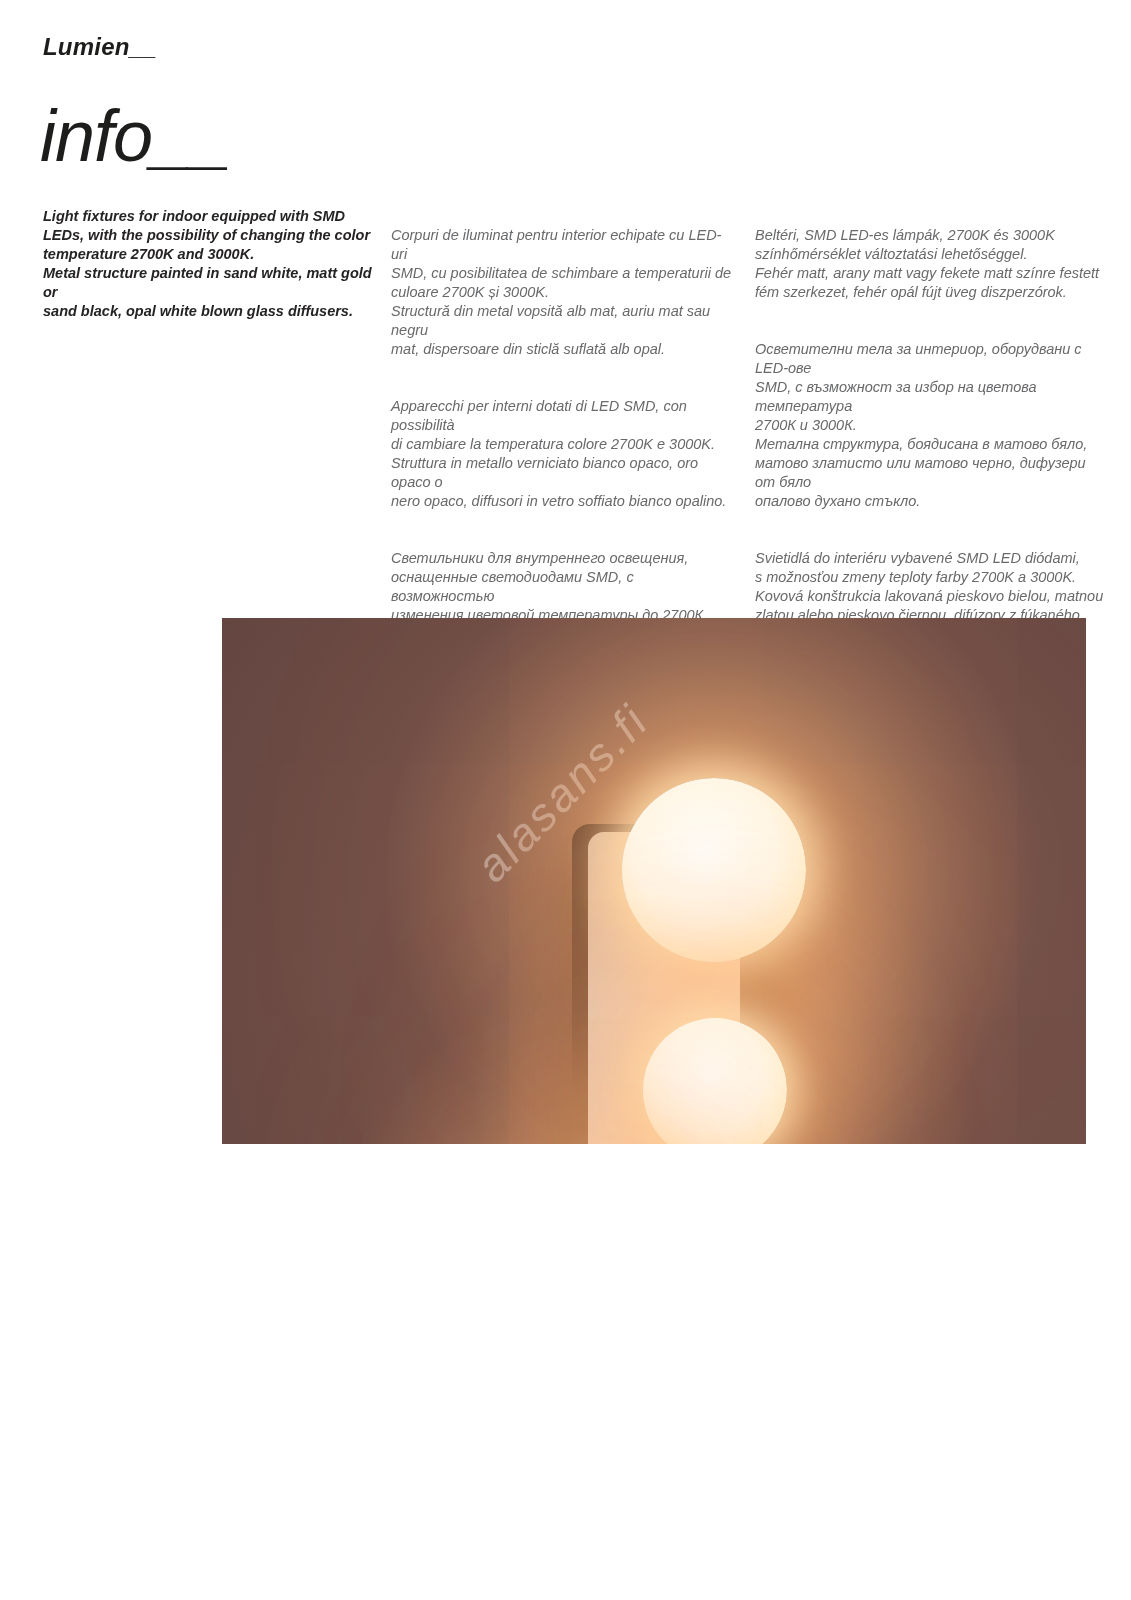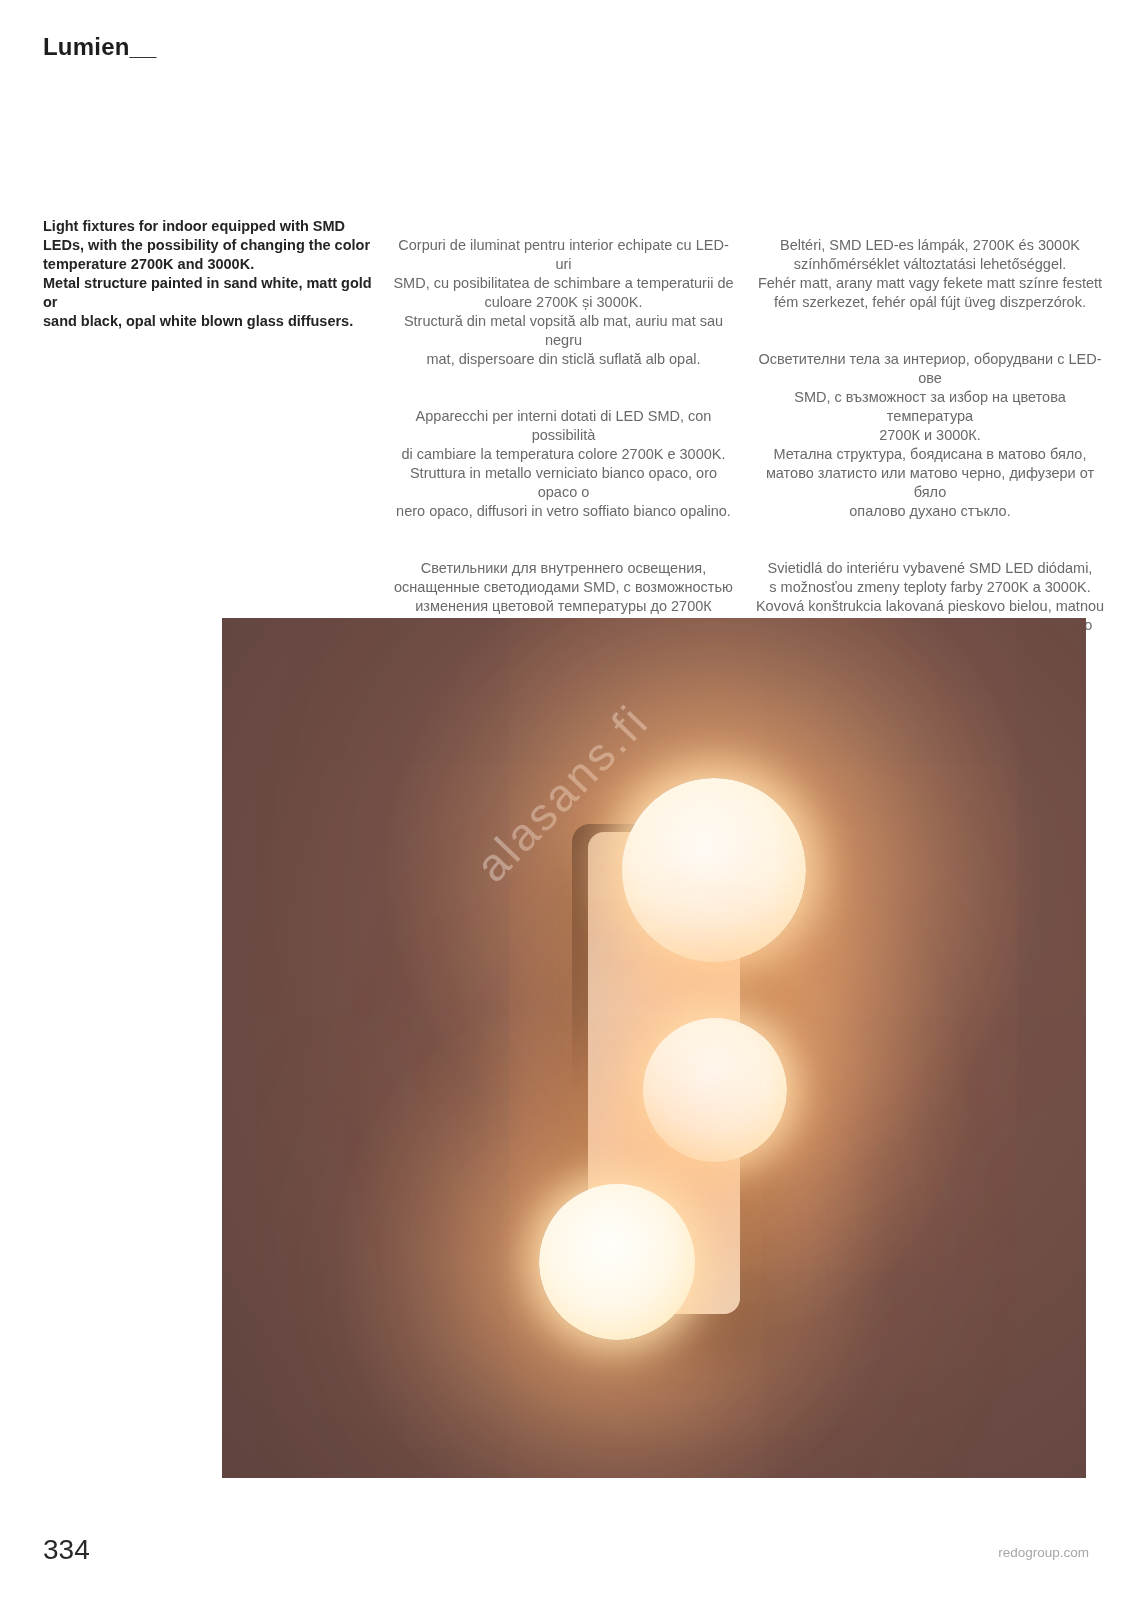--- a/index.html
+++ b/index.html
@@ -2,23 +2,24 @@
 <html><head>
 <meta charset="utf-8">
 <style>
   * { margin: 0; padding: 0; box-sizing: border-box; }
   html, body { background: #ffffff; }
   body { font-family: "Liberation Sans", sans-serif; }
 
   .page {
     position: relative;
     width: 1131px;
-    height: 1600px;
+    height: 1144px;
     background: #ffffff;
     overflow: hidden;
+    font-style: italic;
   }
 
   
   .brand {
     position: absolute;
     left: 43px; top: 33px;
     font-size: 24px;
     font-weight: 700;
     letter-spacing: 0.2px;
     color: #1d1d1b;
@@ -27,22 +28,22 @@
     position: absolute;
     left: 40px; top: 100px;
     font-size: 72px;
     font-weight: 100;
     letter-spacing: -1px;
     line-height: 1;
     color: #1d1d1b;
   }
 
   
-  .col { position: absolute; top: 217px; white-space: pre-line; }
-  .col p { white-space: pre-line; margin: 0 0 19px 0; text-align: center; }
+  .col { position: absolute; top: 207px; white-space: pre-line; }
+  .col p { white-space: pre-line; margin: 0 0 19px 0; }
   .col-en {
     left: 43px; width: 330px;
     font-size: 14.5px; line-height: 19px;
     font-weight: 700; color: #262324;
   }
   .col-mid {
     left: 391px; width: 345px;
     font-size: 14.5px; line-height: 19px;
     font-weight: 400; color: #68696b;
   }
@@ -130,20 +131,21 @@
     color: #a4a6a9;
     margin-left: 32px;
   }
 </style>
 </head>
 <body>
 
 <div class="page">
 
   <div class="brand">Lumien__</div>
+  <h1 class="title">info__</h1>
 
   <div class="col col-en">Light fixtures for indoor equipped with SMD
 LEDs, with the possibility of changing the color
 temperature 2700K and 3000K.
 Metal structure painted in sand white, matt gold or
 sand black, opal white blown glass diffusers.</div>
 
   <div class="col col-mid">
     <p>Corpuri de iluminat pentru interior echipate cu LED-uri
 SMD, cu posibilitatea de schimbare a temperaturii de

